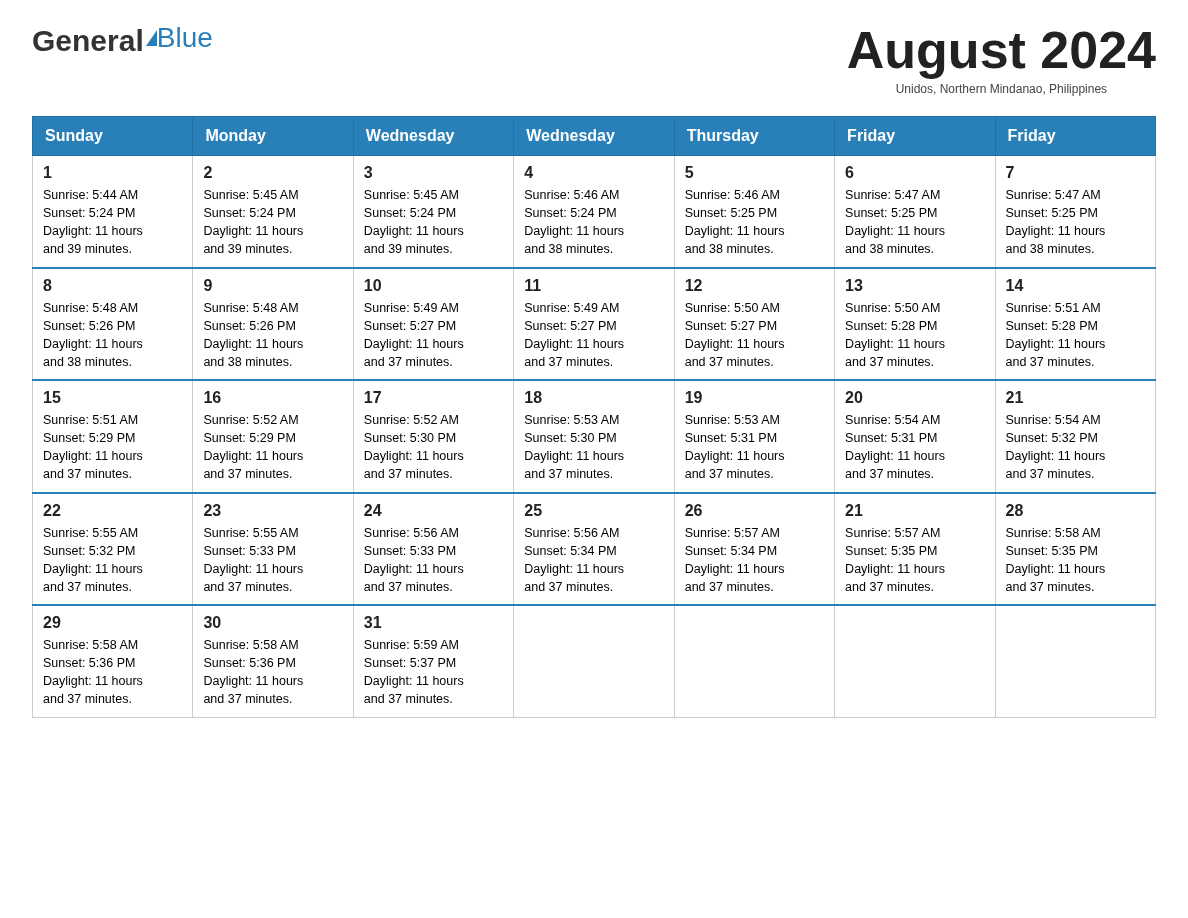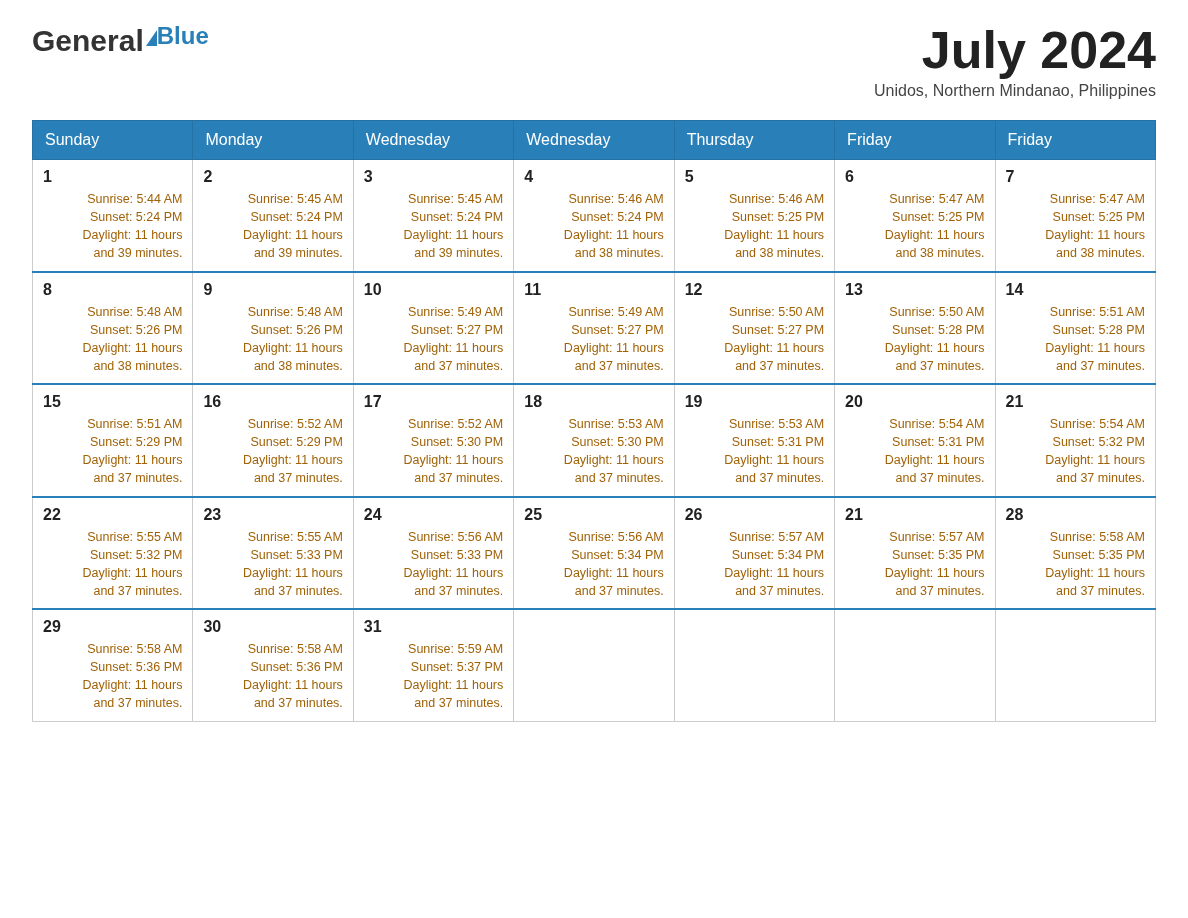--- a/index.html
+++ b/index.html
@@ -24,34 +24,35 @@
     .title-section {
       text-align: right;
     }
     .month-title {
       font-size: 52px;
       font-weight: bold;
       color: #222;
       line-height: 1;
     }
     .location {
-      font-size: 16px;
+      font-size: 12px;
       color: #444;
       margin-top: 6px;
+      text-align: center;
     }
     .calendar {
       width: 100%;
       border-collapse: collapse;
       border: 1px solid #aaa;
     }
     .calendar th {
       background-color: #2980b9;
       color: #fff;
       font-size: 16px;
-      font-weight: normal;
+      font-weight: bold;
       padding: 10px 12px;
       text-align: left;
       border: 1px solid #2471a3;
     }
     .calendar td {
       vertical-align: top;
       padding: 8px 10px;
       border: 1px solid #ccc;
       width: 14.28%;
       font-size: 13px;
@@ -61,22 +62,21 @@
     .day-number {
       font-size: 16px;
       font-weight: bold;
       color: #222;
       margin-bottom: 4px;
       display: block;
     }
     .day-info {
       font-size: 12.5px;
       line-height: 1.45;
-      color: #a16207;
-      text-align: right;
+      color: #000000;
     }
     .calendar tr td {
       border-top: 2px solid #2980b9;
     }
     .calendar tr:first-child td {
       border-top: 1px solid #ccc;
     }
     .empty-cell {
       background: #fff;
     }
@@ -94,22 +94,22 @@
       width: 0;
       height: 0;
       border-left: 11px solid transparent;
       border-bottom: 16px solid #2980b9;
       display: inline-block;
       margin-left: 2px;
       position: relative;
       top: -3px;
     }
     .logo-text-blue {
-      font-size: 24px;
-      font-weight: bold;
+      font-size: 28px;
+      font-weight: normal;
       color: #2980b9;
     }
     .logo-line2 {
       display: flex;
       align-items: center;
       margin-top: -2px;
     }
   </style>
 </head>
 <body>
@@ -118,21 +118,21 @@
   <div class="logo">
     <div class="logo-row">
       <span class="logo-text-general">General</span>
       <span class="logo-triangle-shape"></span>
     </div>
     <div class="logo-line2">
       <span class="logo-text-blue">Blue</span>
     </div>
   </div>
   <div class="title-section">
-    <div class="month-title">July 2024</div>
+    <div class="month-title">August 2024</div>
     <div class="location">Unidos, Northern Mindanao, Philippines</div>
   </div>
 </div>
 
 <table class="calendar">
   <thead>
     <tr>
       <th>Sunday</th>
       <th>Monday</th>
       <th>Wednesday</th>

